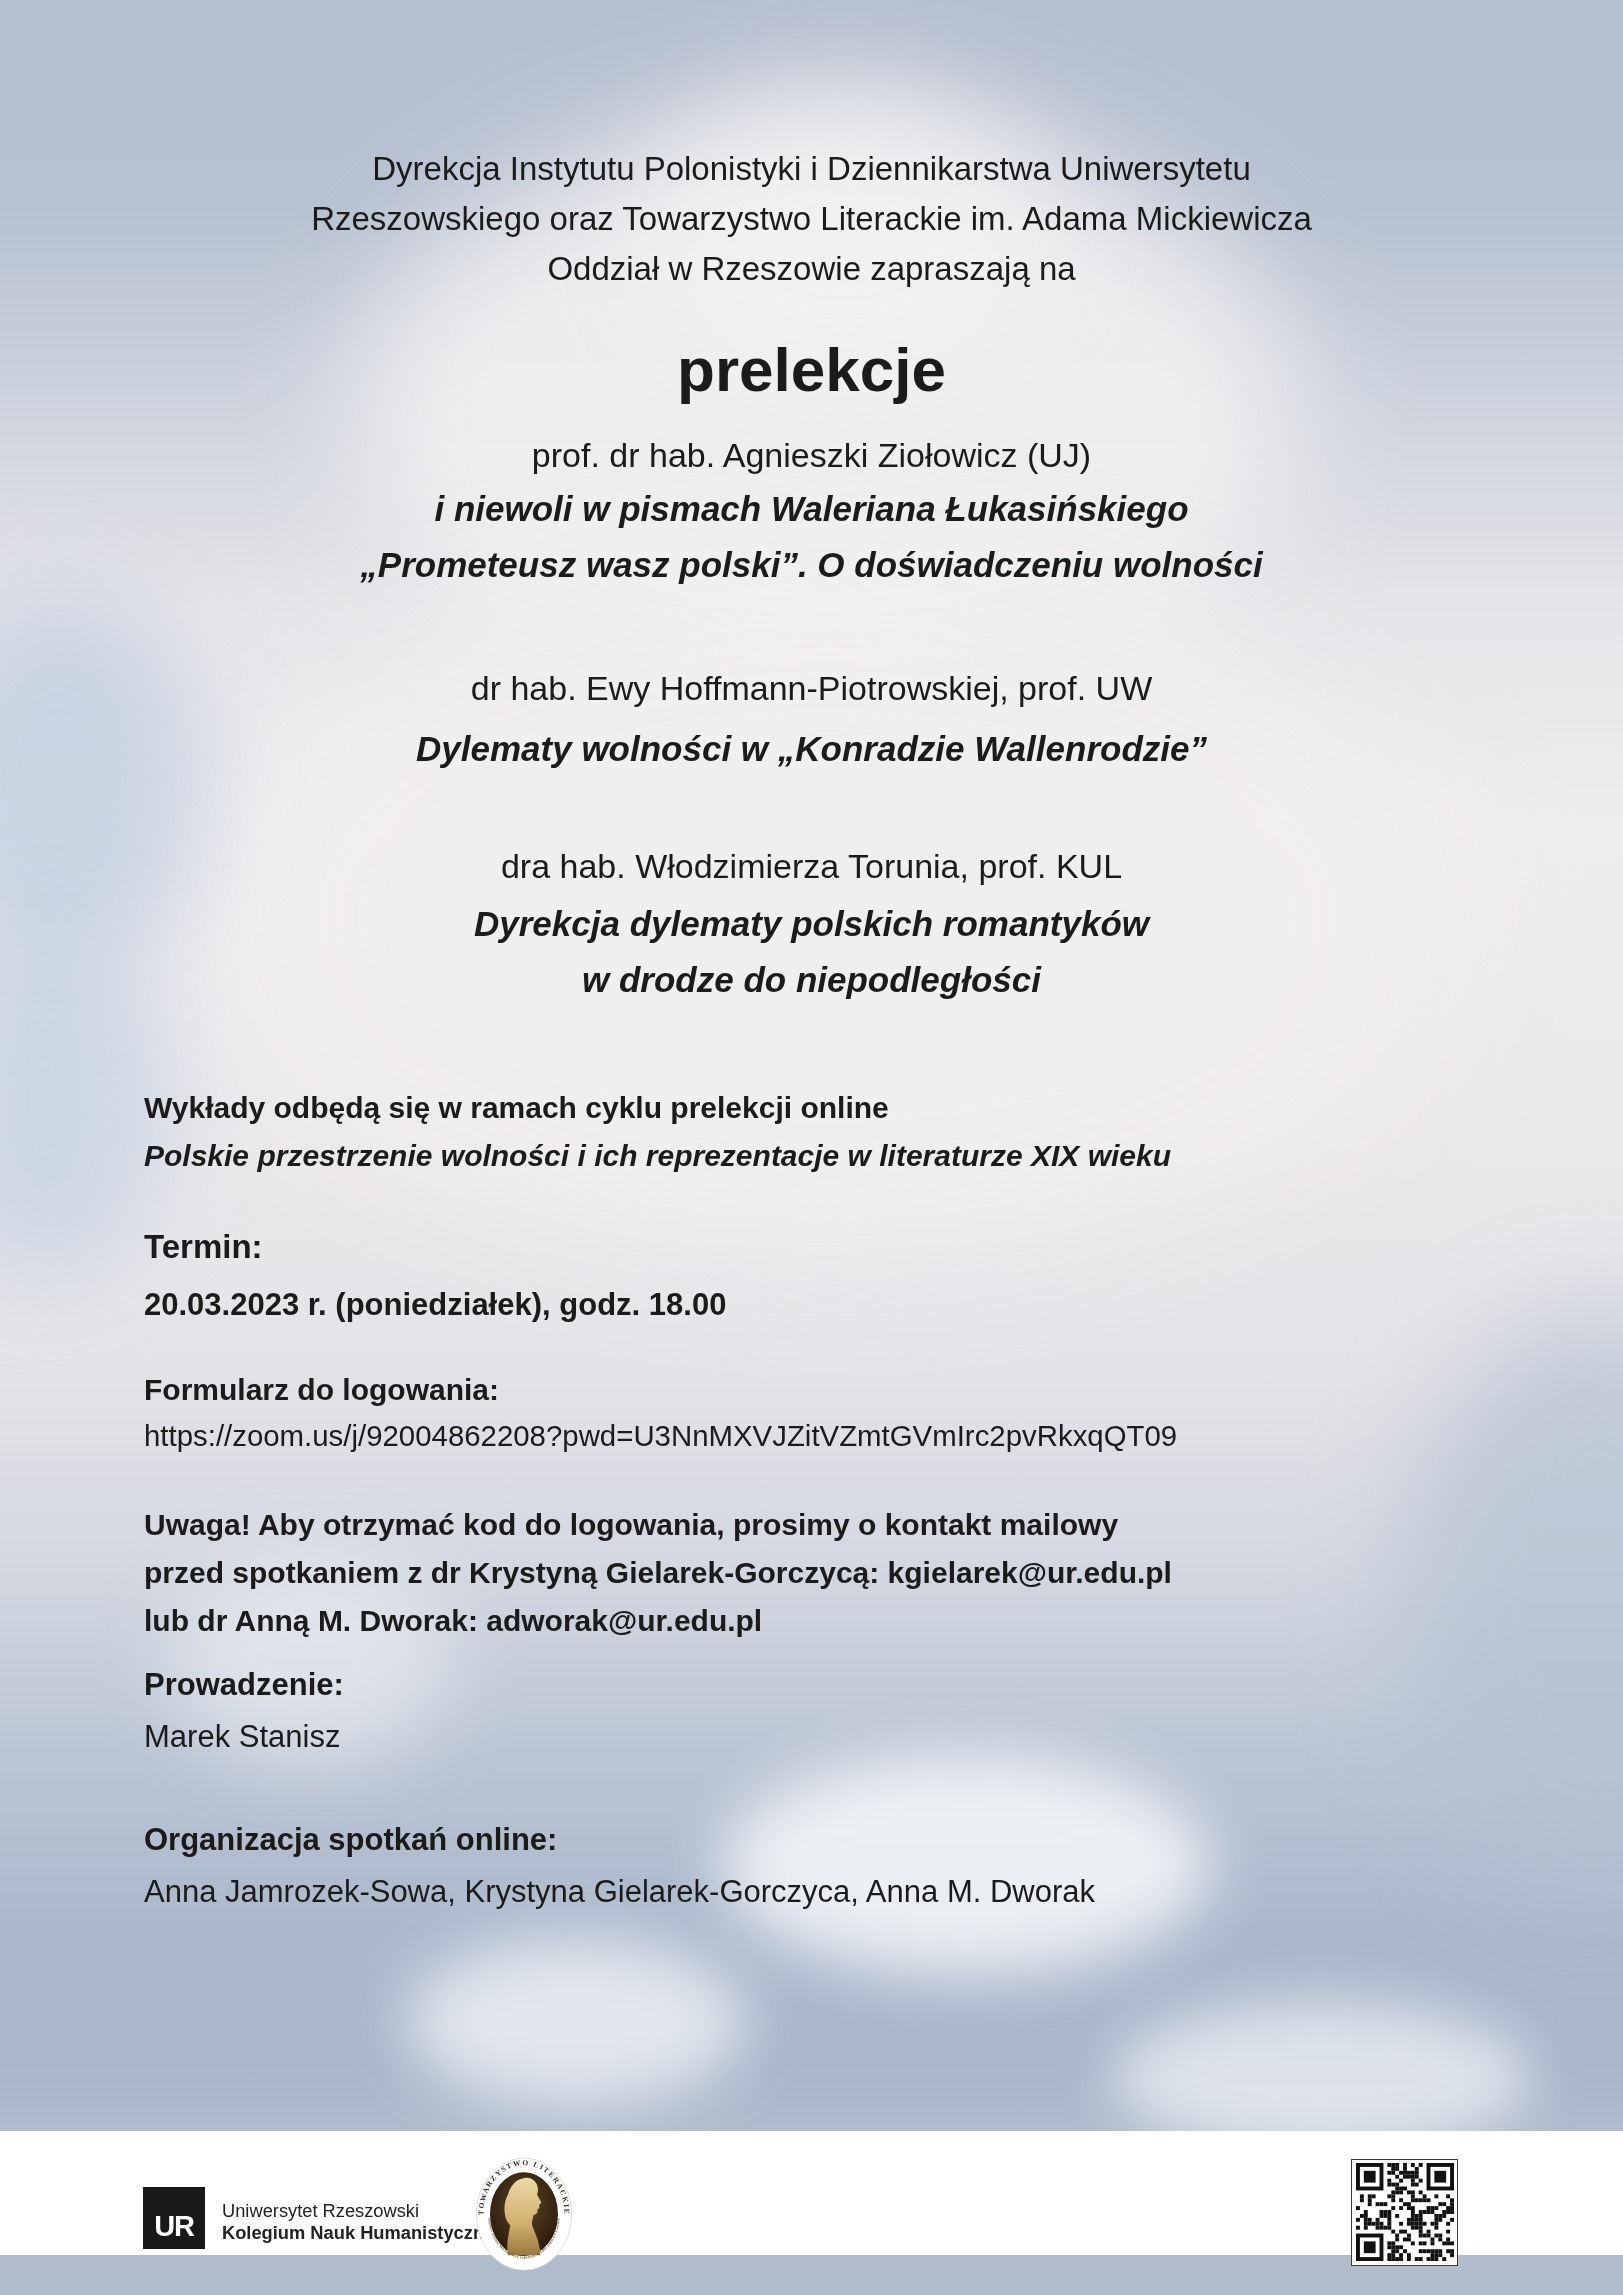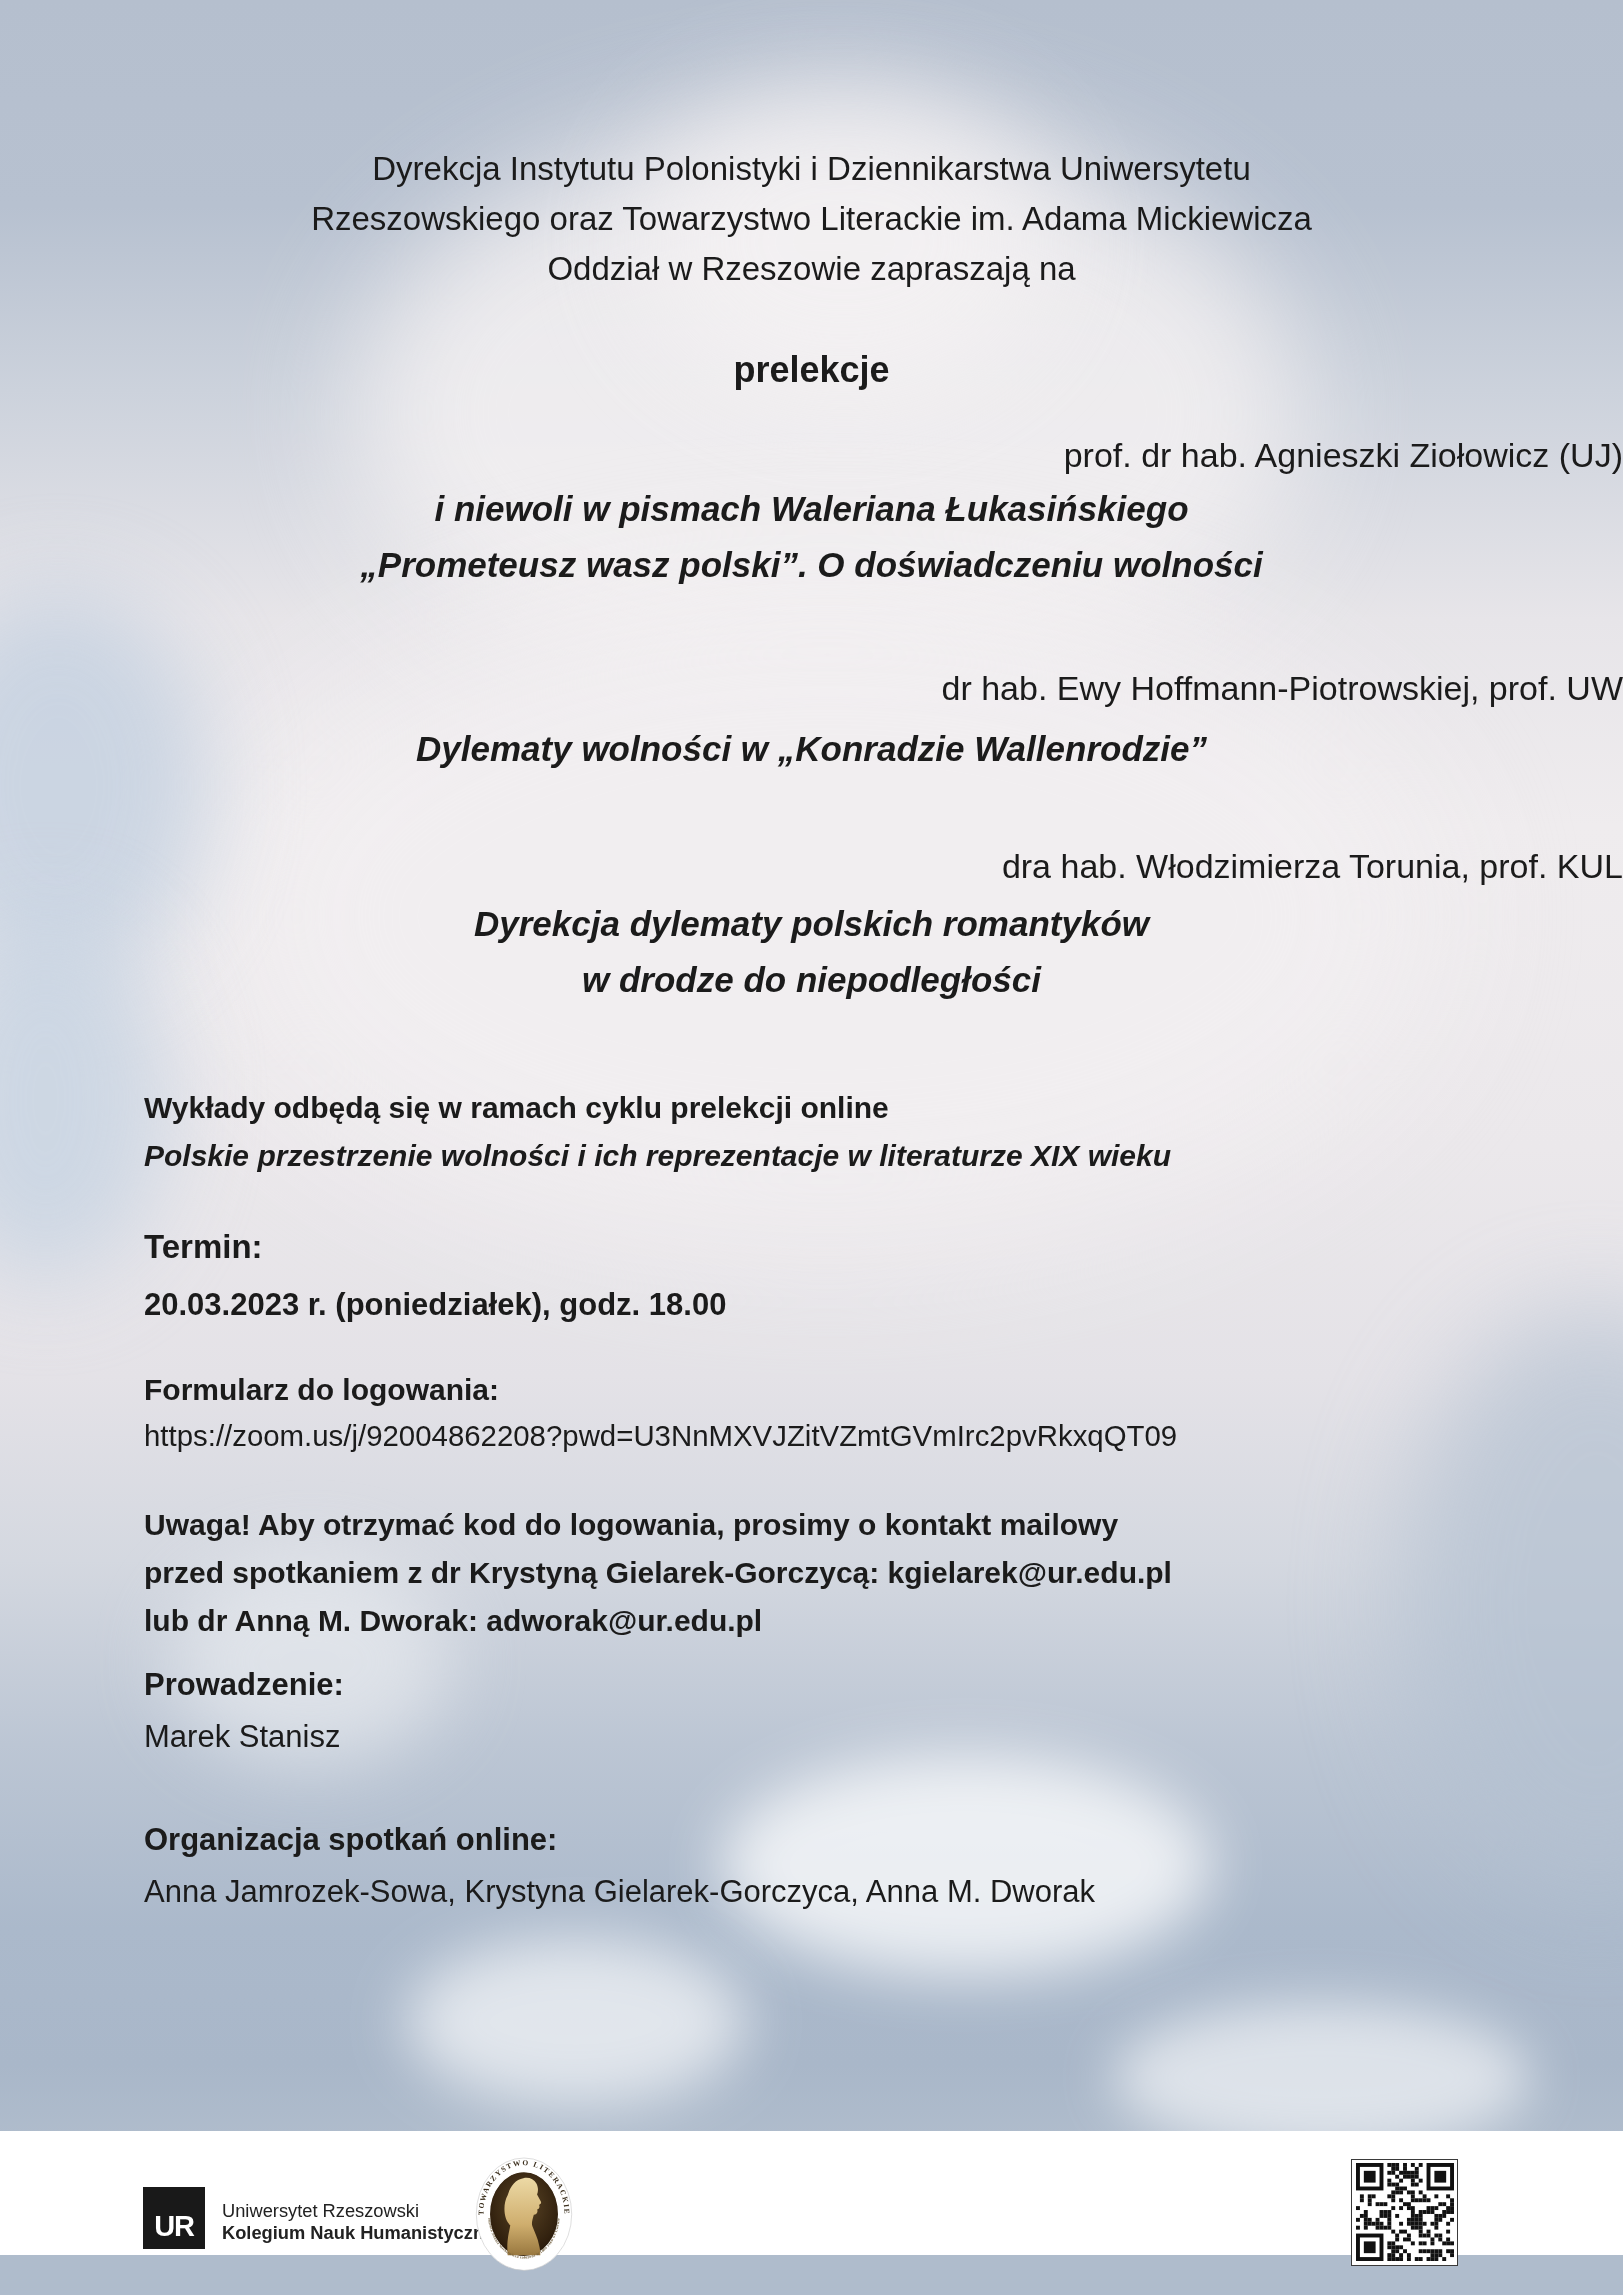--- a/index.html
+++ b/index.html
@@ -11,22 +11,22 @@
     background:linear-gradient(180deg,
       #b5bfce 0%, #b7c1d0 9%, #ccd2dc 17%, #e7e5e9 27%,
       #efecee 36%, #ebe8eb 50%, #e4e2e7 60%, #d4d8e0 68%,
       #bcc6d4 76%, #abb9cb 84%, #a9b7c9 90%, #afbccc 93%);}
   .blob{position:absolute;border-radius:50%;pointer-events:none;}
 
   
   .center-block{position:absolute;left:0;right:0;text-align:center;color:#1b1b1b;}
   .left-block{position:absolute;left:144px;right:98px;text-align:left;color:#1b1b1b;margin-top:32px;}
   .hdr{font-size:33px;line-height:50px;font-weight:400;}
-  .event{font-size:36px;line-height:59px;font-weight:700;}
-  .speaker{font-size:34px;line-height:52px;font-weight:400;text-align:right;}
+  .event{font-size:62px;line-height:59px;font-weight:700;}
+  .speaker{font-size:34px;line-height:52px;font-weight:400;}
   .lect-title{font-size:35px;line-height:56px;font-weight:700;font-style:italic;}
   .series-note{font-size:30px;line-height:48px;font-weight:700;}
   .series-title{font-size:30px;line-height:48px;font-weight:700;font-style:italic;}
   .big-label{font-size:33px;line-height:58px;font-weight:700;}
   .big-value{font-size:31px;line-height:58px;font-weight:700;}
   .form-label{font-size:30px;line-height:46px;font-weight:700;}
   .form-url{font-size:29.4px;line-height:46px;font-weight:400;}
   .notice{font-size:30px;line-height:48px;font-weight:700;}
   .section{position:absolute;left:144px;right:98px;color:#1b1b1b;}
   .section .label{font-size:31px;line-height:52px;font-weight:700;}

